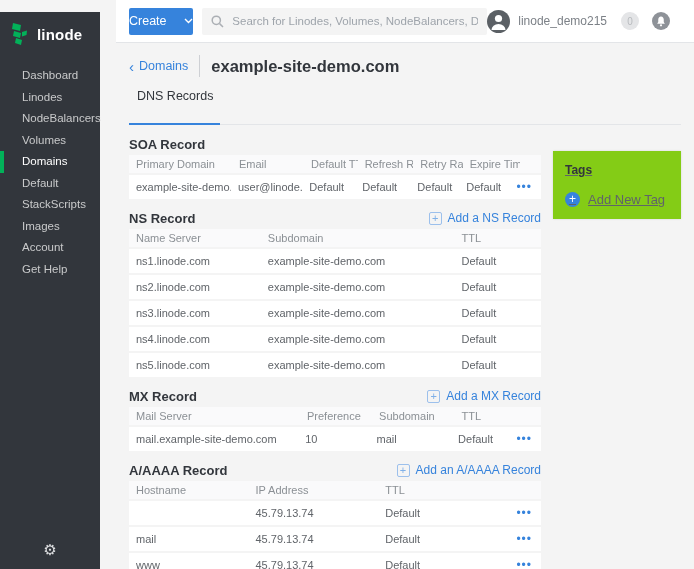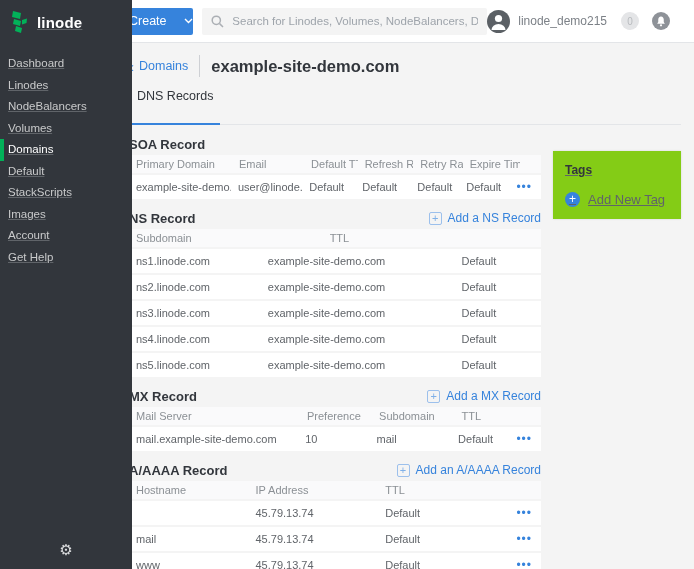--- a/index.html
+++ b/index.html
@@ -1,24 +1,24 @@
 <!DOCTYPE html>
 <html><head>
 <meta charset="utf-8">
 <style>
   * { margin:0; padding:0; box-sizing:border-box; }
   html,body { width:694px; height:569px; overflow:hidden; background:#f4f4f4;
     font-family:"Liberation Sans", sans-serif; color:#606469; }
 
   
-  .sidebar { position:fixed; left:0; top:0; bottom:0; width:132px; background:#32363c; z-index:3;text-decoration:underline; }
+  .sidebar { position:fixed; left:0; top:12px; bottom:0; width:100px; background:#32363c; z-index:3; }
   .logo-row { height:44px; display:flex; align-items:center; padding-left:11px; gap:7px; }
   .logo-text { color:#fff; font-weight:bold; font-size:15px; letter-spacing:.2px; }
   .nav { padding-top:9px; }
-  .nav-item { height:21.5px; line-height:21.5px; padding-left:4px; font-size:11.5px;
+  .nav-item { height:21.5px; line-height:21.5px; padding-left:18px; font-size:11.5px;
     color:#c9cacb; border-left:4px solid transparent; cursor:pointer; white-space:nowrap; }
   .nav-item.active { border-left-color:#02b159; color:#fff; }
   .gear-row { position:absolute; bottom:10px; left:0; right:0; text-align:center;
     color:#dcdddf; font-size:15px; cursor:pointer; }
 
   
   .topbar { position:fixed; left:116px; right:0; top:0; height:43px; background:#fff;
     border-bottom:1px solid #e3e5e8; display:flex; align-items:center; z-index:2; }
   .create-btn { margin-left:13px; width:68px; height:27px; background:#3683dc; color:#fff;
     border:none; border-radius:2px; font-size:12.5px; font-family:inherit; display:flex;
@@ -182,20 +182,21 @@
         <section class="record-section">
           <div class="section-head">
             <span class="section-title">NS Record</span>
             <a class="add-link">
               <span class="add-icon">+</span>
               <span>Add a NS Record</span>
             </a>
           </div>
           <div class="table">
             <div class="thead">
+              <span class="th" style="width:32%">Name Server</span>
               <span class="th" style="width:47%">Subdomain</span>
               <span class="th" style="width:21%">TTL</span>
             </div>
             <div class="trow">
               <span class="td" style="width:32%">ns1.linode.com</span>
               <span class="td" style="width:47%">example-site-demo.com</span>
               <span class="td" style="width:21%">Default</span>
             </div>
             <div class="trow">
               <span class="td" style="width:32%">ns2.linode.com</span>

